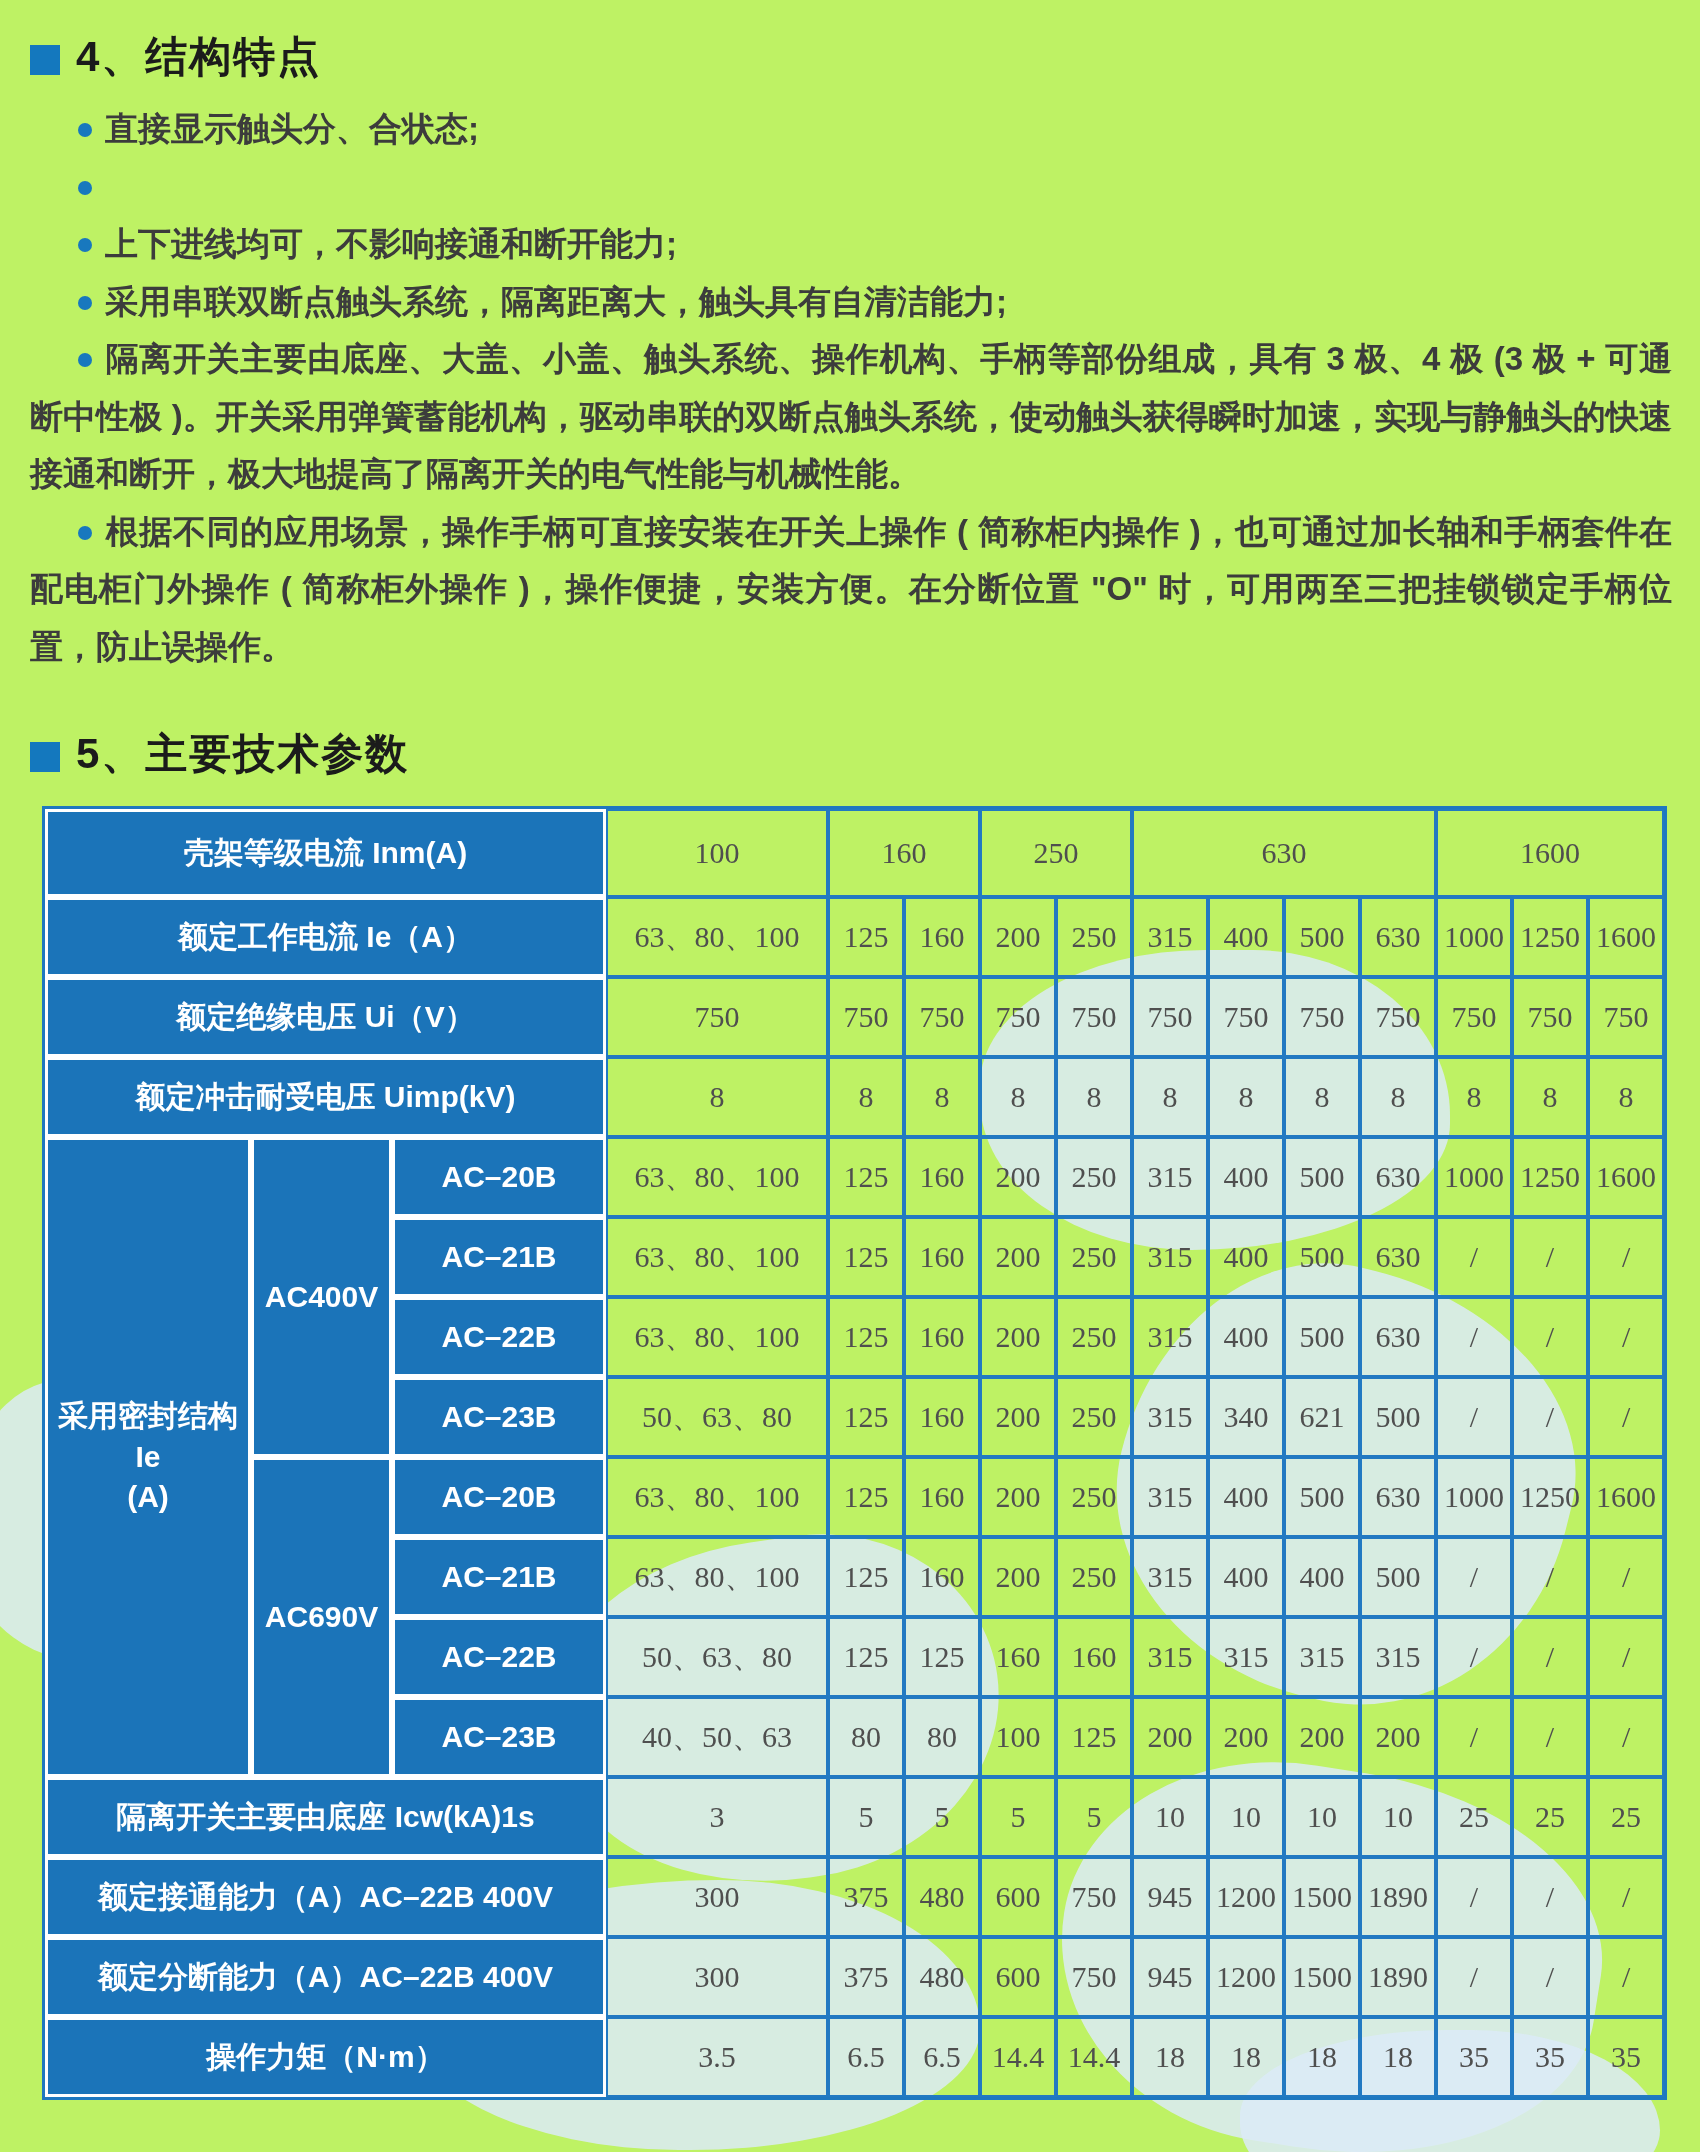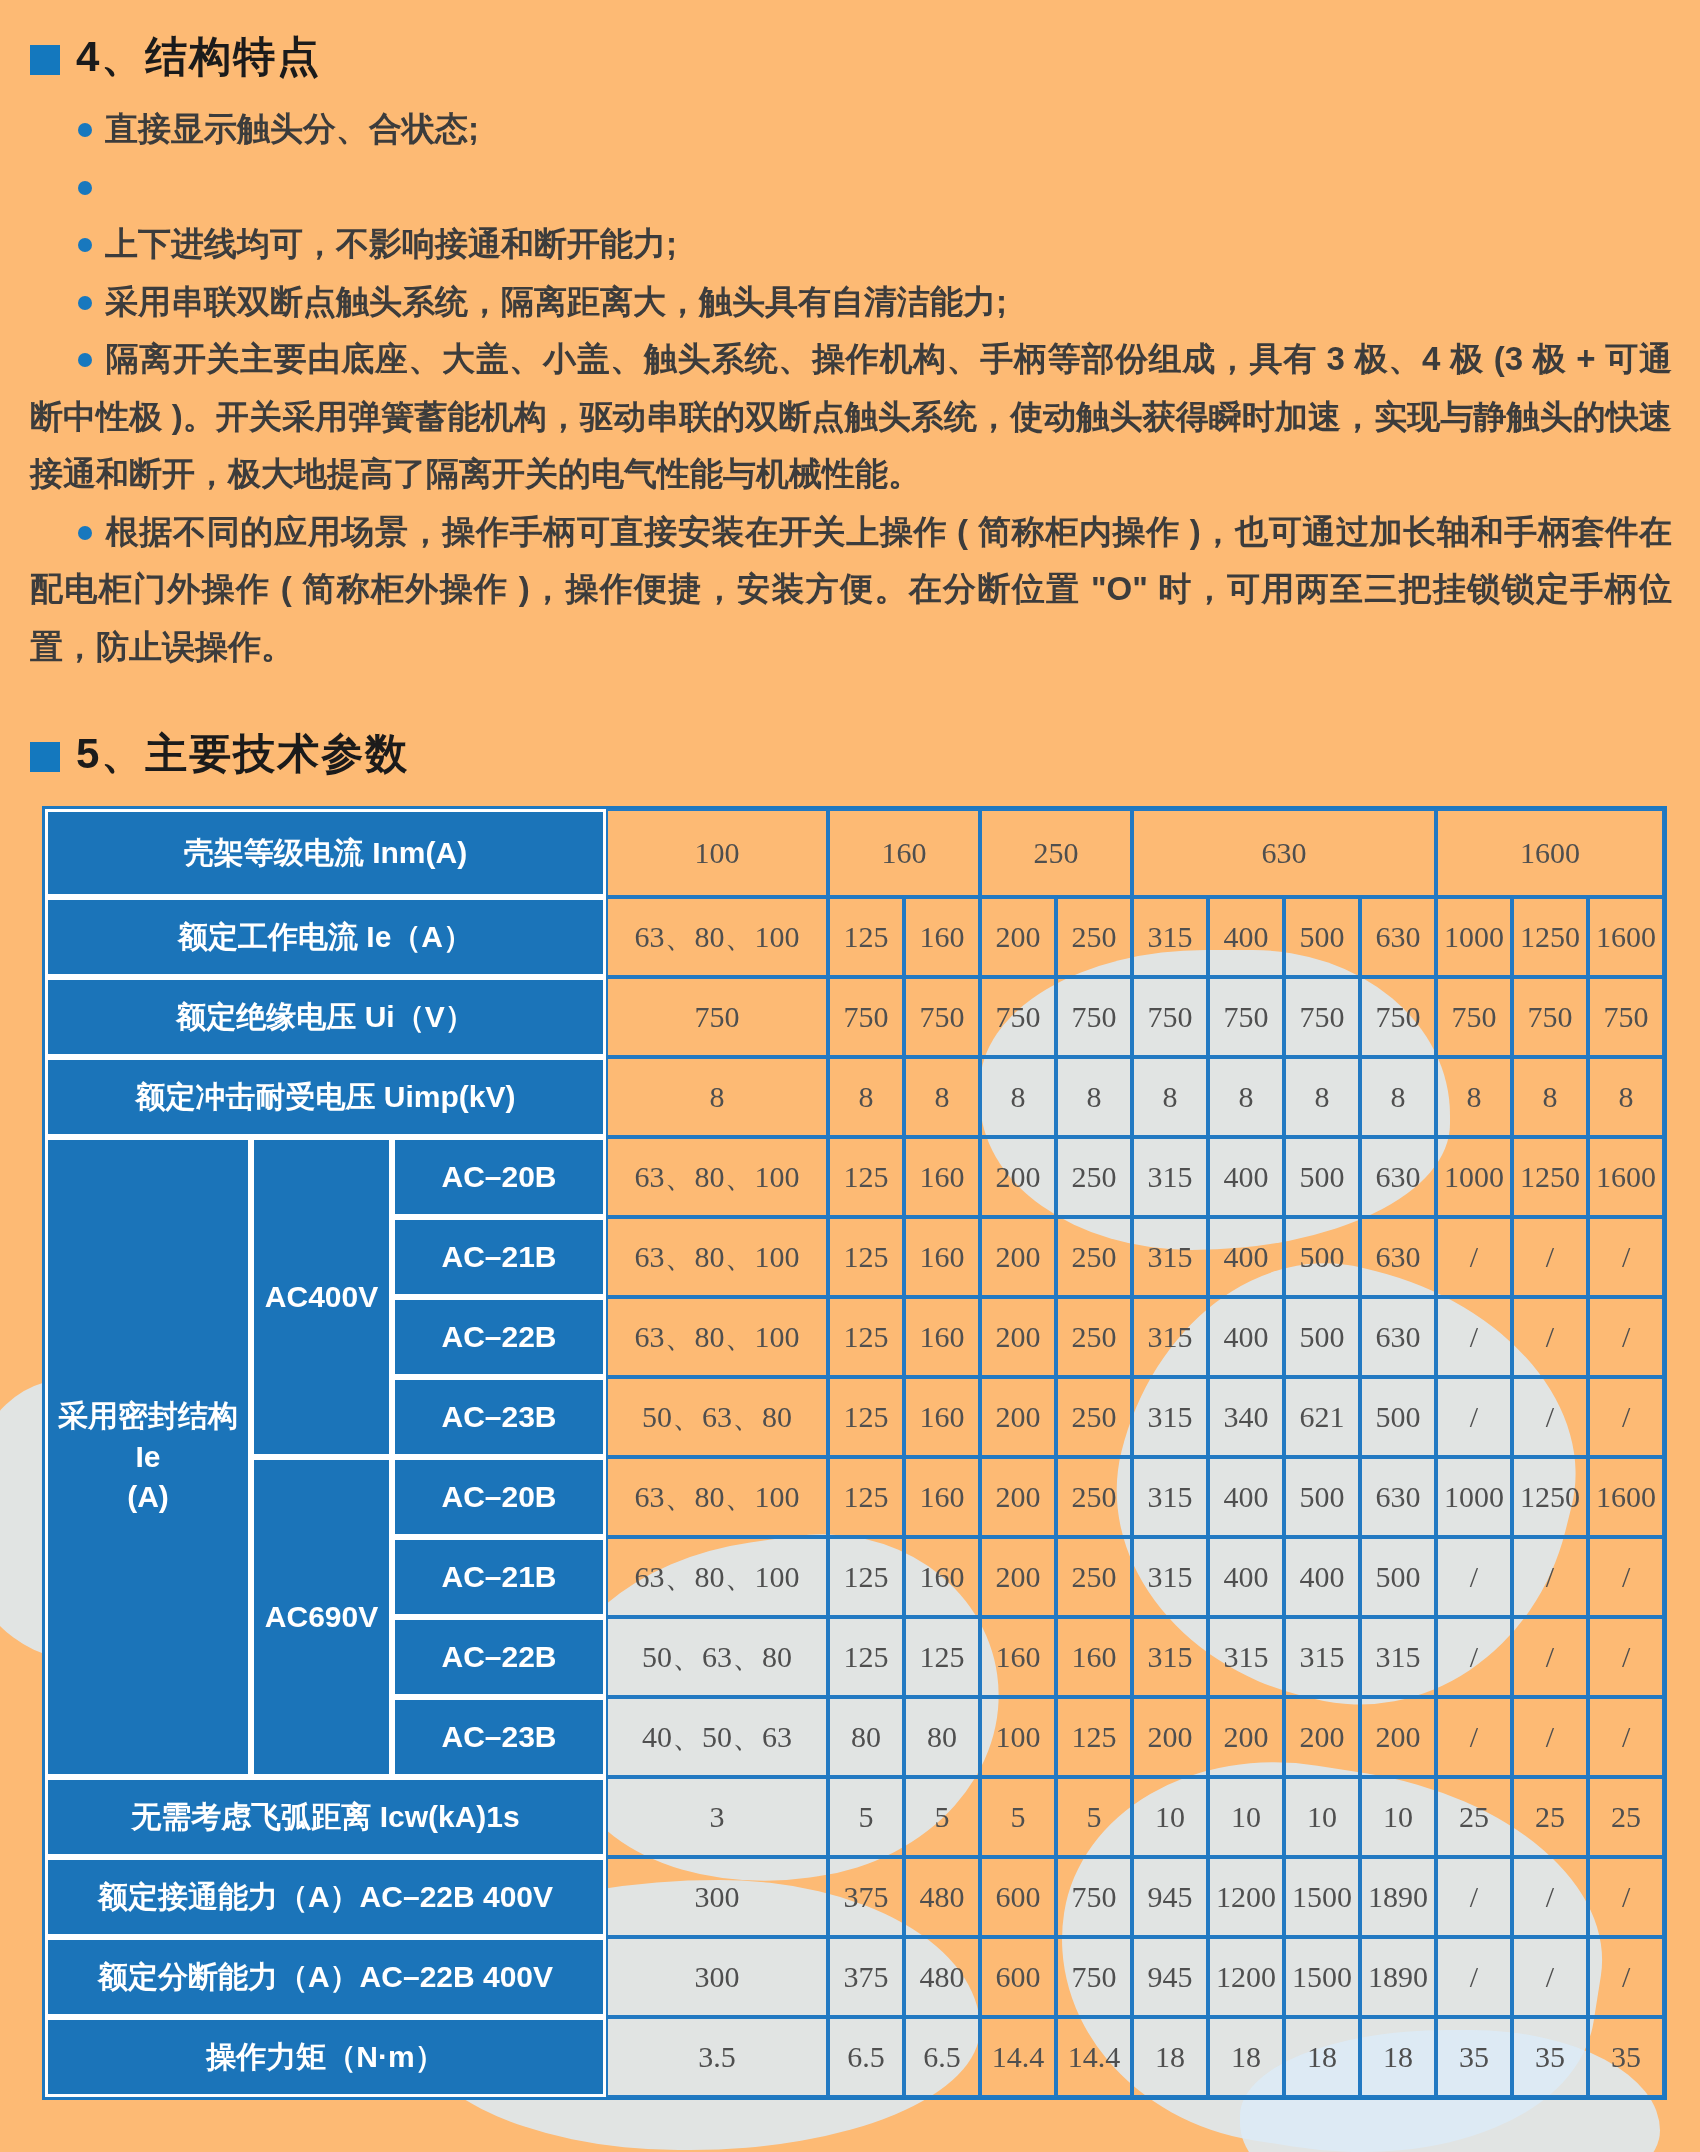--- a/index.html
+++ b/index.html
@@ -1,19 +1,19 @@
 <!DOCTYPE html>
 <html><head>
 <meta charset="utf-8">
 <style>
   html,body{margin:0;padding:0;background:#ffffff;}
   #page{
     position:relative;
     width:1700px;height:2152px;
-    background:#fdba74;
+    background:#bef264;
     overflow:hidden;
     font-family:"Liberation Sans","DejaVu Sans",sans-serif;
   }
   
   .wm{position:absolute;background:#dcebf7;opacity:.85;z-index:0;}
   .wm1{left:980px;top:950px;width:470px;height:300px;border-radius:48% 42% 55% 45%/45% 55% 42% 50%;}
   .wm2{left:1120px;top:1270px;width:450px;height:430px;border-radius:42% 55% 45% 52%/55% 42% 52% 45%;transform:rotate(14deg);}
   .wm3{left:560px;top:1540px;width:440px;height:340px;border-radius:52% 44% 50% 55%/44% 52% 55% 48%;transform:rotate(-8deg);}
   .wm4{left:-40px;top:1380px;width:230px;height:280px;border-radius:45% 55% 48% 52%/52% 45% 55% 48%;}
   .wm5{left:400px;top:1880px;width:580px;height:270px;border-radius:55% 45% 50% 48%/48% 55% 45% 52%;}
@@ -293,21 +293,21 @@
             <td class="td">125</td>
             <td class="td">200</td>
             <td class="td">200</td>
             <td class="td">200</td>
             <td class="td">200</td>
             <td class="td">/</td>
             <td class="td">/</td>
             <td class="td">/</td>
           </tr>
           <tr>
-            <td class="th" colspan="3">无需考虑飞弧距离 Icw(kA)1s</td>
+            <td class="th" colspan="3">隔离开关主要由底座 Icw(kA)1s</td>
             <td class="td">3</td>
             <td class="td">5</td>
             <td class="td">5</td>
             <td class="td">5</td>
             <td class="td">5</td>
             <td class="td">10</td>
             <td class="td">10</td>
             <td class="td">10</td>
             <td class="td">10</td>
             <td class="td">25</td>

